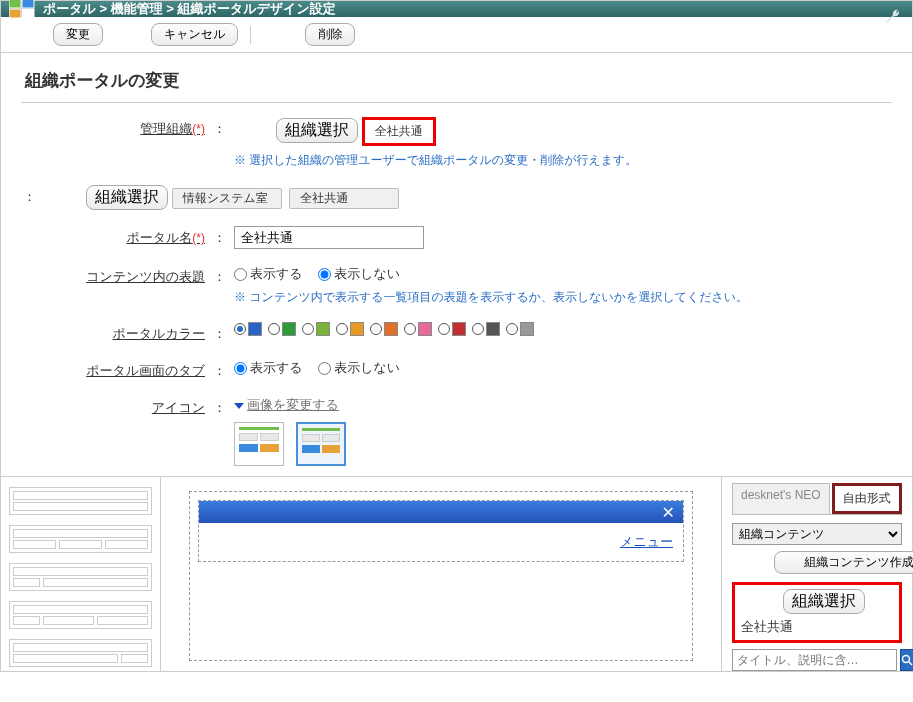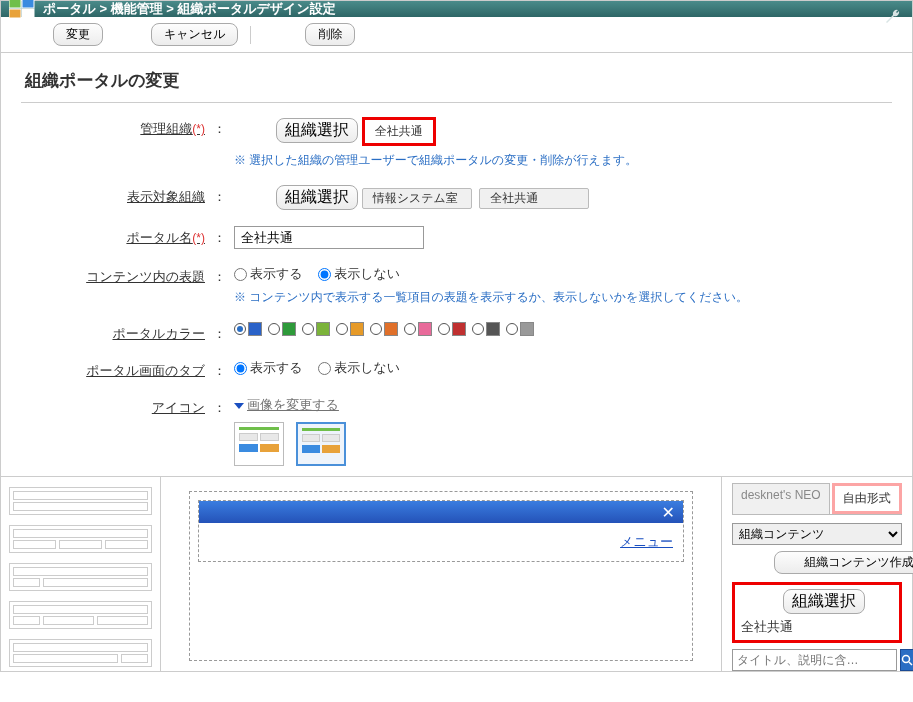--- a/index.html
+++ b/index.html
@@ -60,21 +60,21 @@
   .menu-widget { border:1px dashed #999; }
   .menu-header { background: linear-gradient(#3a7de0,#2452b8); height:22px; display:flex; align-items:center; justify-content:flex-end; padding:0 8px; }
   .menu-close { color:#fff; font-size:16px; cursor:pointer; }
   .menu-body { text-align:right; padding:10px; }
   .menu-body a { color:#1a4fc0; text-decoration:underline; }
 
   .lower-right { width:190px; padding:6px 10px; position:relative; }
   .tabstrip { display:flex; border-bottom:1px solid #bbb; margin-bottom:8px; }
   .tab { padding:4px 8px; font-size:12px; border:1px solid #bbb; border-bottom:none; background:#f0f0f0; color:#888; margin-right:2px; cursor:pointer; }
   .tab.active { background:#fff; color:#333; }
-  .tab-redbox { border:3px solid #fca5a5; padding:0; display:inline-block; }
+  .tab-redbox { border:3px solid #7f1d1d; padding:0; display:inline-block; }
   .dropdown { width:100%; border:1px solid #999; padding:2px; font-size:12px; margin-bottom:6px; }
   .right-redbox { border:3px solid #e00; padding:4px 6px; margin-bottom:6px; }
   .search-row { display:flex; gap:3px; }
   .search-input { flex:1; border:1px solid #999; padding:2px 4px; font-size:12px; color:#888; }
   .search-btn { width:22px; height:22px; background:#2a6ec4; display:flex; align-items:center; justify-content:center; cursor:pointer; border:1px solid #1a4a94; }
 </style>
 </head>
 <body>
 
 <div class="page">
@@ -114,21 +114,20 @@
       <div class="form-body">
         <button class="btn btn-sm">組織選択</button>
         <span class="redbox">
           <span class="tag" style="margin:0;border:none;background:#fff;padding:3px 10px;">全社共通</span>
         </span>
         <div class="note">※ 選択した組織の管理ユーザーで組織ポータルの変更・削除が行えます。</div>
       </div>
     </div>
 
     <div class="form-row">
-      <div class="form-label">表示対象組織</div>
       <div class="colon">：</div>
       <div class="form-body">
         <button class="btn btn-sm">組織選択</button>
         <span class="tag" style="min-width:110px;">情報システム室</span>
         <span class="tag" style="min-width:110px;">全社共通</span>
       </div>
     </div>
 
     <div class="form-row">
       <div class="form-label"><span>ポータル名</span><span class="req">(*)</span></div>

